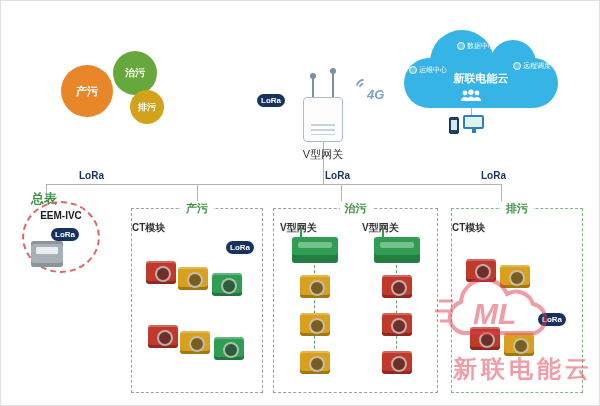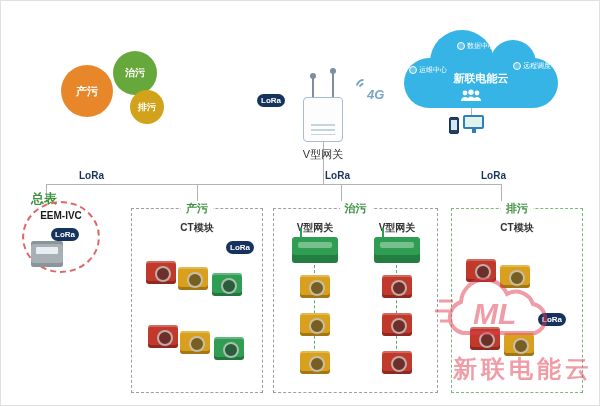--- a/index.html
+++ b/index.html
@@ -68,21 +68,21 @@
           box-shadow: inset 0 -4px 0 #8b9499, inset 0 3px 0 #8b9499; }
   .mdev::before { content: ""; position: absolute; left: 5px; top: 6px; right: 5px; height: 7px;
                   background: #e9eef0; border-radius: 1px; }
 
   
   .zone { border: 1px dashed #9f9f9f; }
   .zone.greenish { border-color: #7cb87c; }
   .zone-title { position: absolute; top: -8px; left: 50%; transform: translateX(-50%);
                 background: #fff; padding: 0 5px; color: #3f9142; font-weight: bold;
                 font-size: 11px; white-space: nowrap; }
-  .zone-sub { font-size: 10px; font-weight: 600; color: #333; text-align: center; }
+  .zone-sub { font-size: 10px; font-weight: 600; color: #333; text-align: left; }
 
   
   .ct { width: 30px; height: 23px; border-radius: 3px;
         box-shadow: inset 0 -3px 0 rgba(0,0,0,.25), inset 0 2px 0 rgba(255,255,255,.25); }
   .ct::after { content: ""; position: absolute; left: 9px; top: 5px; width: 12px; height: 12px;
                border-radius: 50%; background: rgba(40,40,40,.55);
                border: 2px solid rgba(255,255,255,.6); }
   .ct.red { background: #c0392b; }
   .ct.yellow { background: #d8a01d; }
   .ct.green { background: #2f9e52; }

